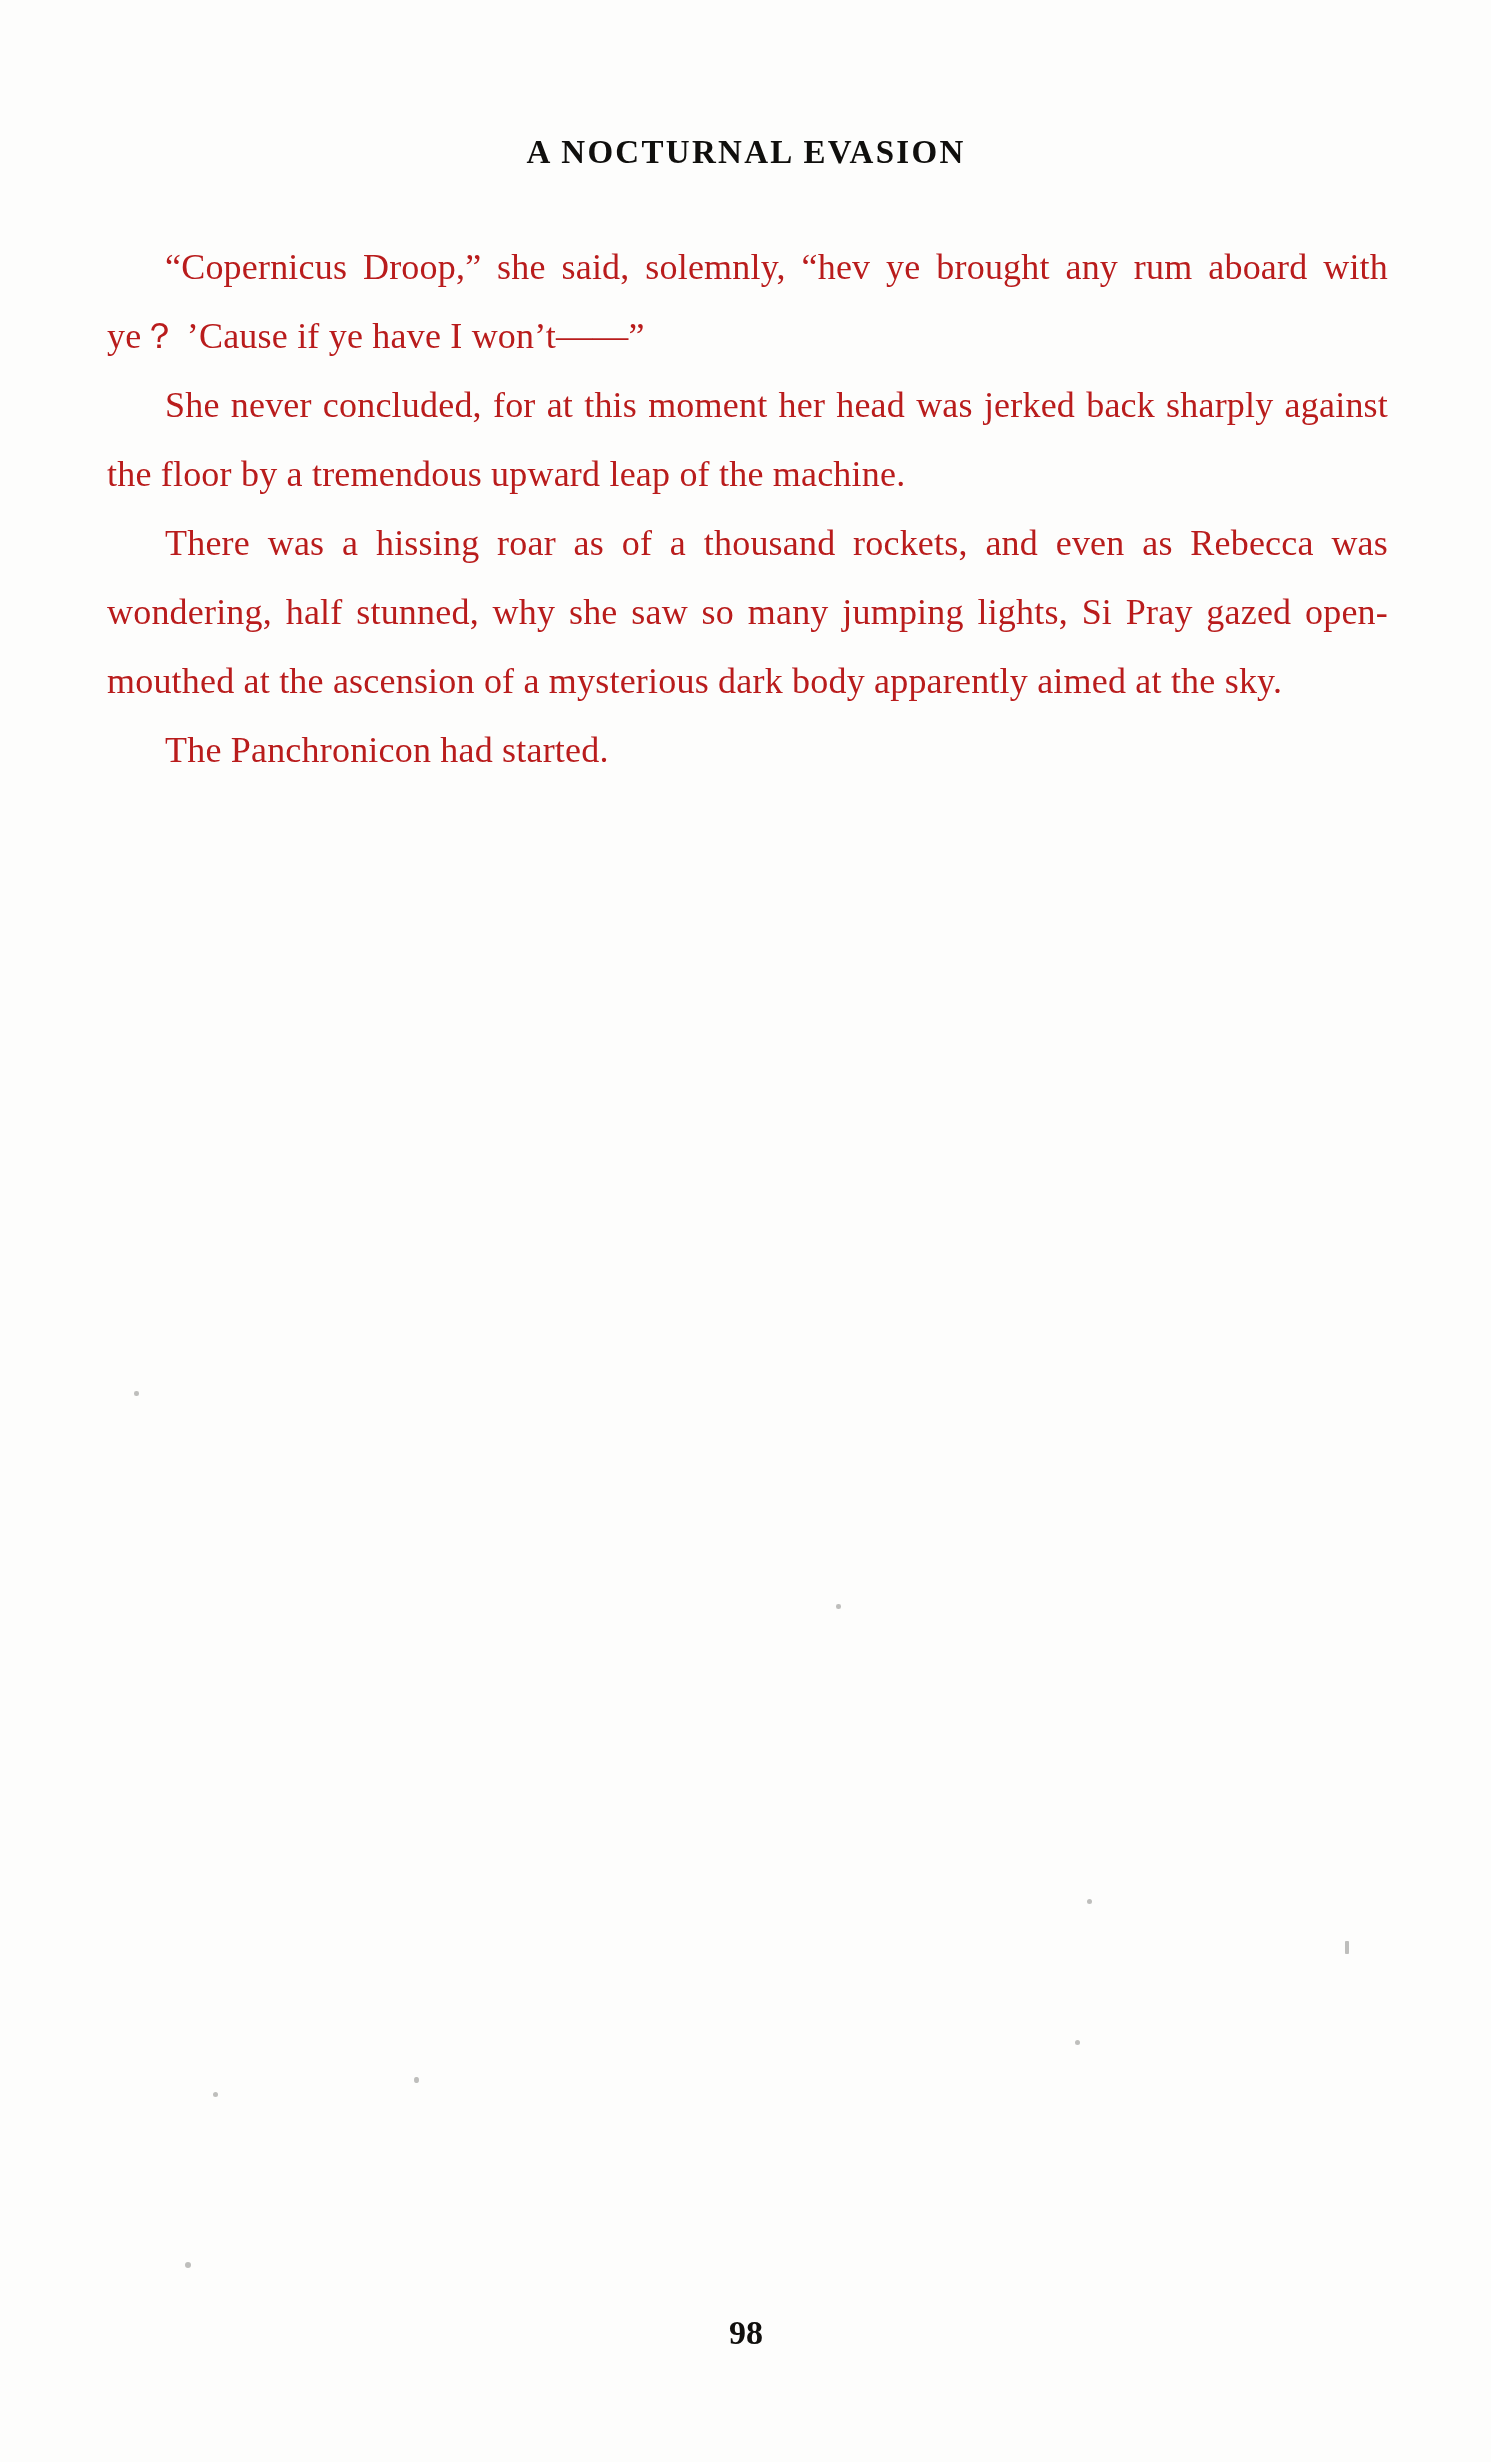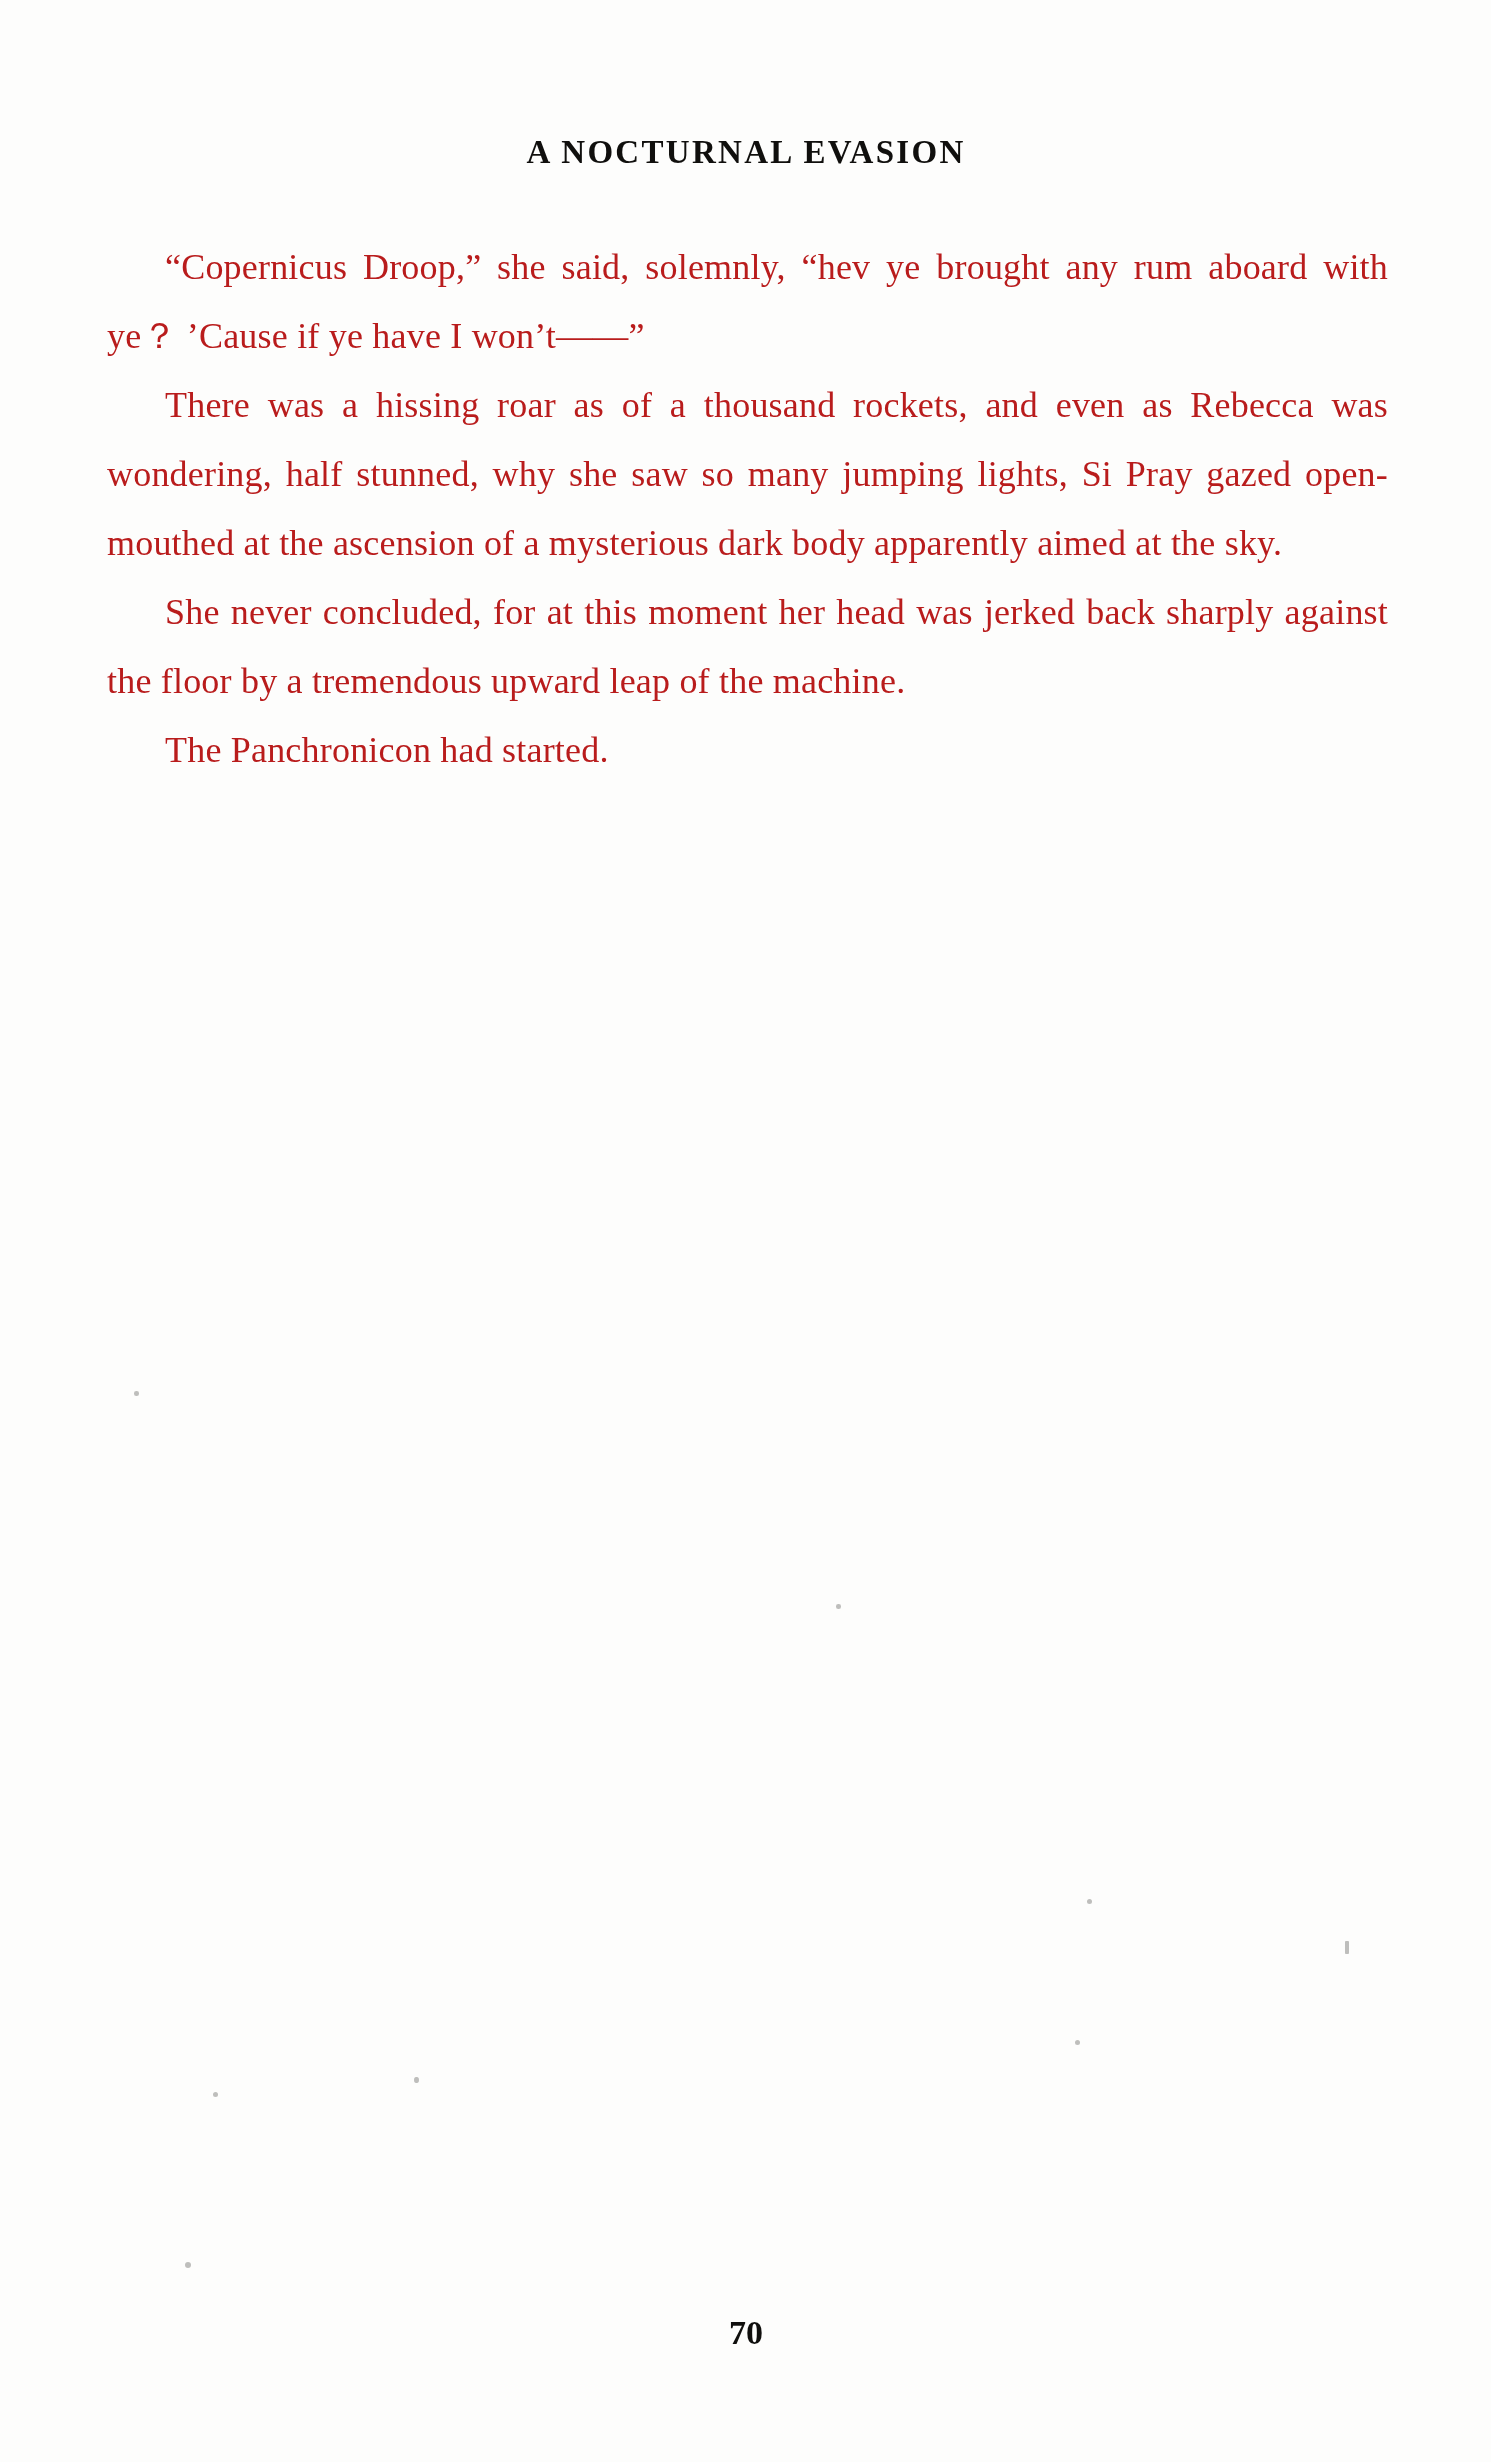--- a/index.html
+++ b/index.html
@@ -78,29 +78,29 @@
 </style>
 </head>
 <body>
 
 <div class="page">
 
   <div class="running-head">A NOCTURNAL EVASION</div>
 
   <div class="text-block">
     <p class="para"><span class="indent-lead"></span><span>“Copernicus Droop,” she said, solemnly, “hev ye brought any rum aboard with ye？  ’Cause if ye have I won’t——”</span></p>
+    <p class="para"><span class="indent-lead"></span><span>She never concluded, for at this moment her head was jerked back sharply against the floor by a tremendous upward leap of the machine.</span></p>
     <p class="para"><span class="indent-lead"></span><span>There was a hissing roar as of a thousand rockets, and even as Rebecca was wondering, half stunned, why she saw so many jumping lights, Si Pray gazed open-mouthed at the ascension of a mysterious dark body apparently aimed at the sky.</span></p>
-    <p class="para"><span class="indent-lead"></span><span>She never concluded, for at this moment her head was jerked back sharply against the floor by a tremendous upward leap of the machine.</span></p>
     <p class="para para-last-free"><span class="indent-lead"></span><span>The Panchronicon had started.</span></p>
   </div>
 
   <div class="speck" style="left:134px;  top:1391px; width:4.5px; height:4.5px;"></div>
   <div class="speck" style="left:836px;  top:1604px; width:4.5px; height:4.5px;"></div>
   <div class="speck" style="left:1087px; top:1899px; width:5.4px; height:5.4px;"></div>
   <div class="speck" style="left:1345px; top:1941px; width:3.6px; height:12.7px;  border-radius:0.9px;"></div>
   <div class="speck" style="left:1075px; top:2040px; width:5.4px; height:5.4px;"></div>
   <div class="speck" style="left:213px;  top:2092px; width:5.4px; height:5.4px;"></div>
   <div class="speck" style="left:414px;  top:2077px; width:4.5px; height:6.3px;"></div>
   <div class="speck" style="left:185px;  top:2262px; width:6.3px; height:6.3px;"></div>
 
-  <div class="folio">70</div>
+  <div class="folio">98</div>
 </div>
 
 
 </body></html>

